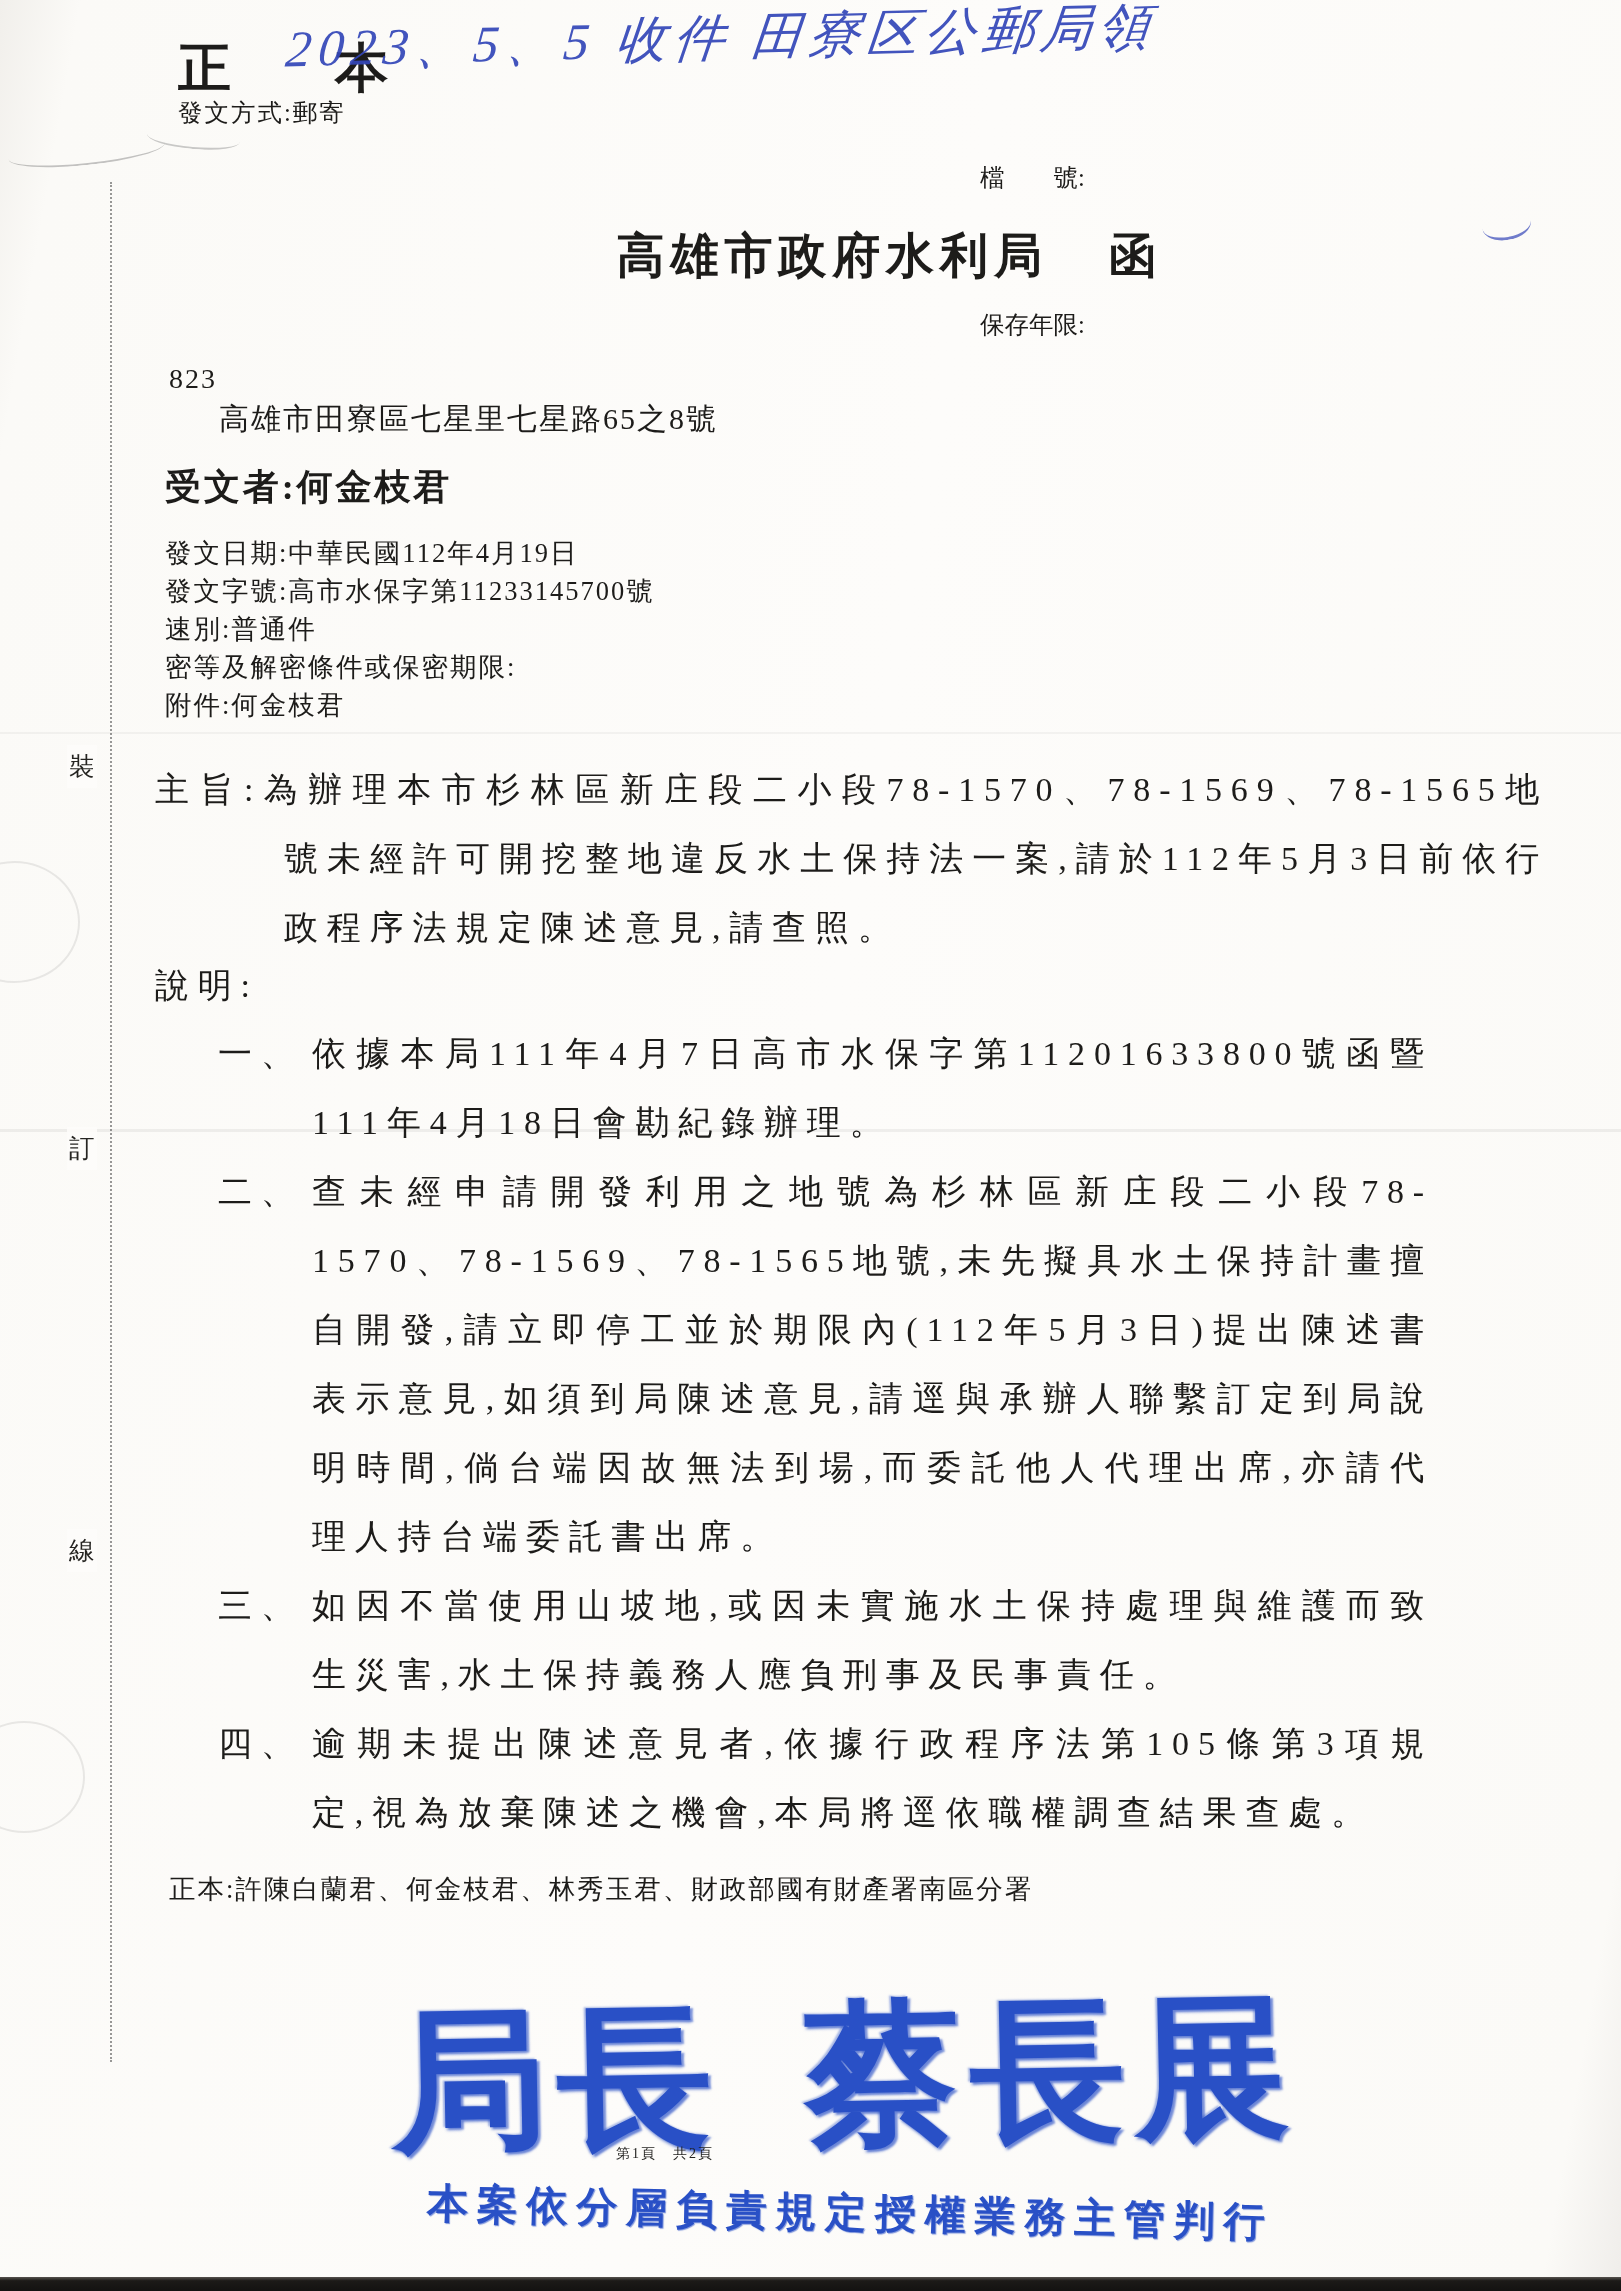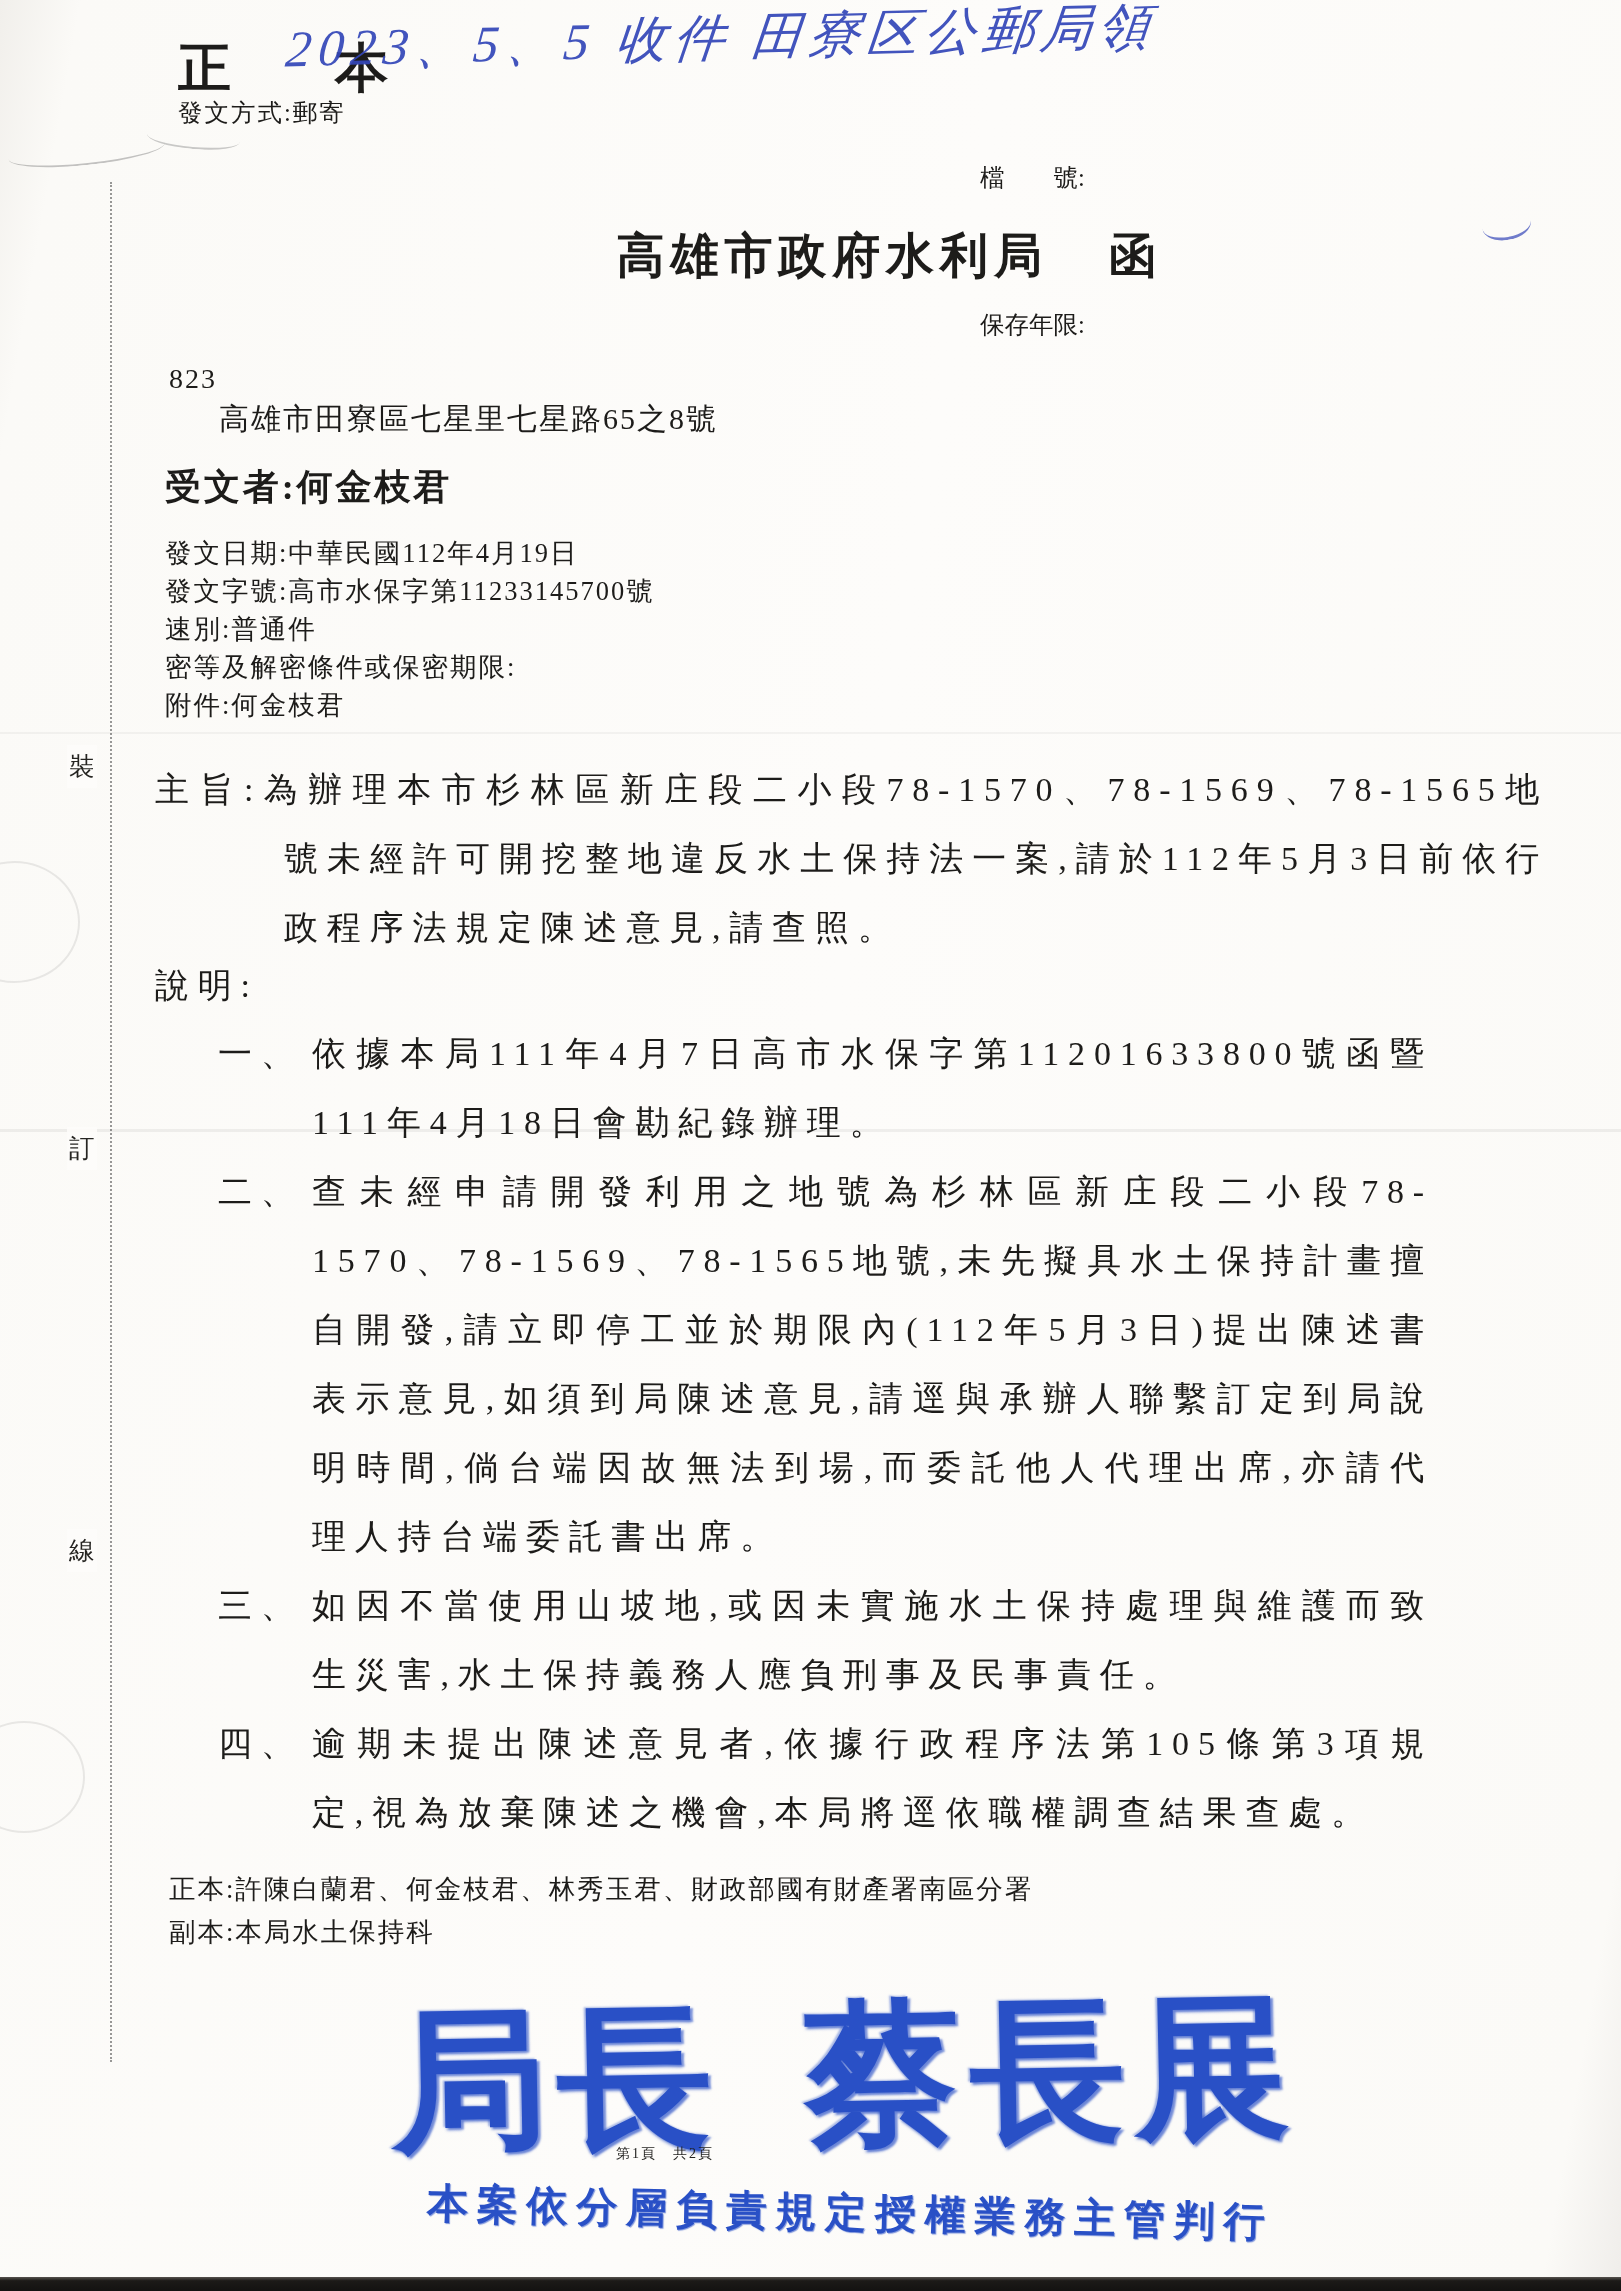--- a/index.html
+++ b/index.html
@@ -125,21 +125,20 @@
       <div class="txt">如因不當使用山坡地,或因未實施水土保持處理與維護而致生災害,水土保持義務人應負刑事及民事責任。</div>
     </div>
     <div class="item">
       <span class="no">四、</span>
       <div class="txt">逾期未提出陳述意見者,依據行政程序法第105條第3項規定,視為放棄陳述之機會,本局將逕依職權調查結果查處。</div>
     </div>
   </div>
 
   <div class="dist">
     <div>正本:許陳白蘭君、何金枝君、林秀玉君、財政部國有財產署南區分署</div>
-    <div>副本:本局水土保持科</div>
   </div>
 
   <div class="signature">局長 蔡長展</div>
   <div class="page-footer">第1頁　共2頁</div>
   <div class="stamp-note">本案依分層負責規定授權業務主管判行</div>
 
   <div class="scan-bar"></div>
 </div>
 
 

